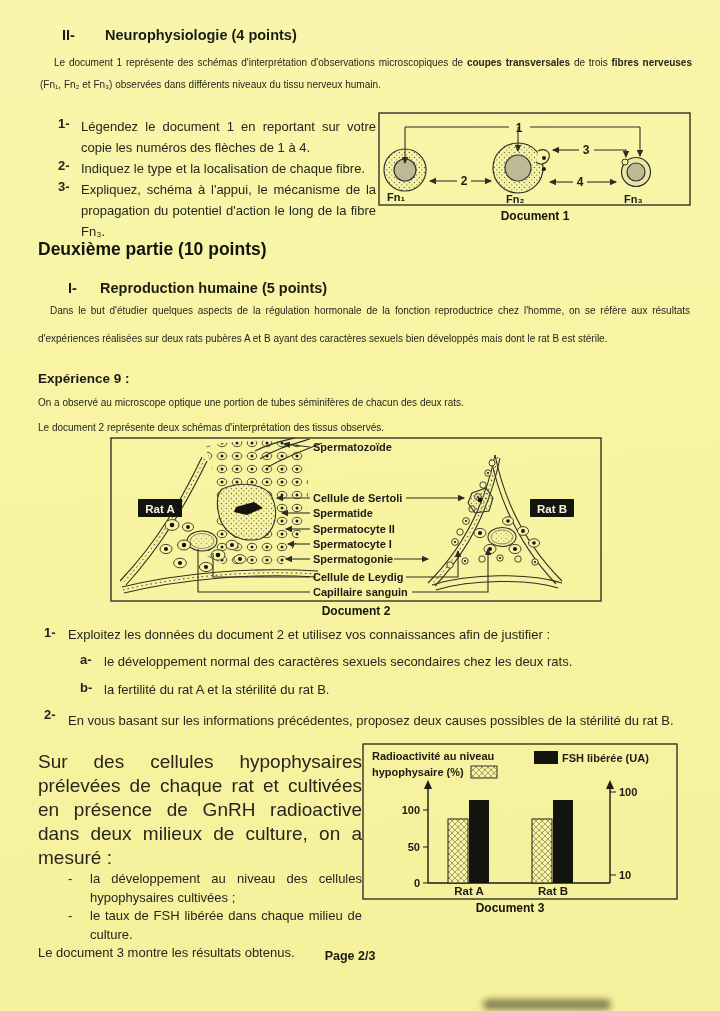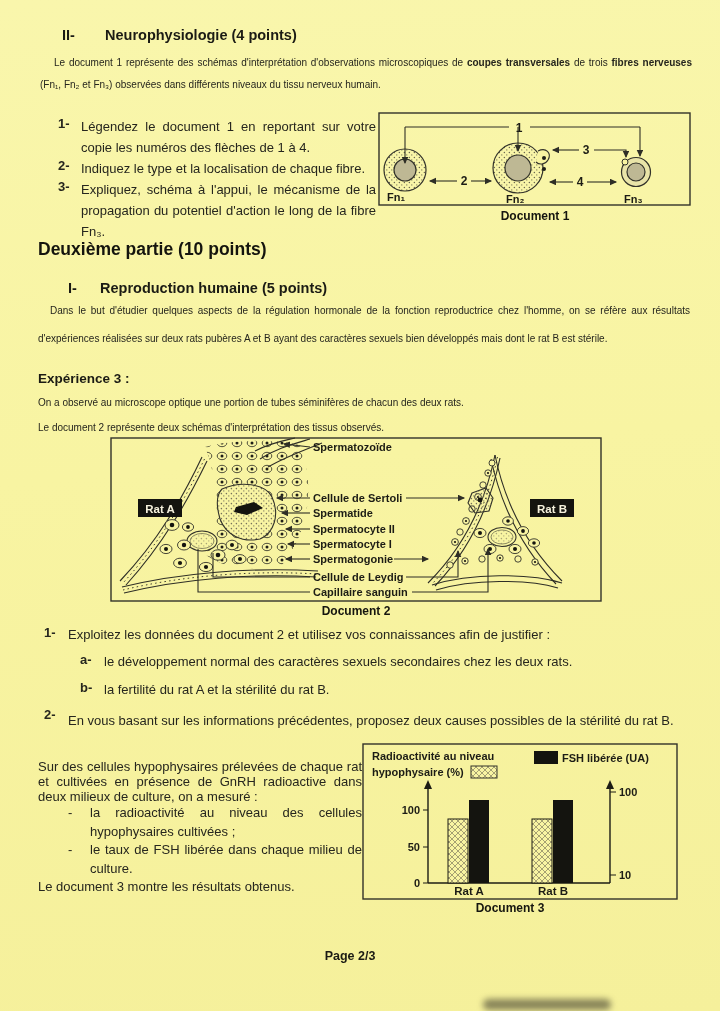--- a/index.html
+++ b/index.html
@@ -23,21 +23,21 @@
   .qrow{display:grid;grid-template-columns:23px 1fr;column-gap:0;}
   .qnum{font-weight:bold;font-size:13px;}
   .qtxt{font-size:13px;line-height:21px;}
   
   .rrow{display:grid;grid-template-columns:24px 1fr;}
   .rrow .qtxt{line-height:20px;}
   
   .cap{font-size:12px;font-weight:bold;text-align:center;color:#15150f;}
   
   .exp2 p{margin:0;}
-  .exp2 .para{font-size:13px;line-height:15px;text-align:justify;margin-top:12px;}
+  .exp2 .para{font-size:19px;line-height:24px;text-align:justify;margin-top:3px;}
   .bullet{display:grid;grid-template-columns:30px 22px 1fr;font-size:13px;line-height:18.6px;}
   .bullet .dash{grid-column:2;}
   .bullet .btxt{text-align:justify;}
   .closing{font-size:13px;line-height:18.6px;margin-top:1px;}
   
   svg text{font-family:"Liberation Sans","DejaVu Sans",sans-serif;}
   .figline{stroke:#2e2e26;stroke-width:1.1;fill:none;}
   .figtxt{font-size:11px;font-weight:bold;fill:#1c1c15;}
   .numtxt{font-size:12px;font-weight:bold;fill:#1c1c15;}
   .footer{font-size:12.5px;font-weight:bold;color:#1b1b14;text-align:center;}
@@ -133,21 +133,21 @@
   </svg>
   <div class="abs cap" style="left:378px;top:209px;width:314px;">Document 1</div>
 
   <div class="abs h-part" style="left:38px;top:239px;">Deuxième partie (10 points)</div>
 
   <div class="abs h-sec" style="left:68px;top:280px;">I-</div>
   <div class="abs h-sec" style="left:100px;top:280px;">Reproduction humaine (5 points)</div>
 
   <div class="abs t just" style="left:38px;top:297px;width:652px;line-height:28px;text-indent:12px;">Dans le but d'étudier quelques aspects de la régulation hormonale de la fonction reproductrice chez l'homme, on se réfère aux résultats d'expériences réalisées sur deux rats pubères A et B ayant des caractères sexuels bien développés mais dont le rat B est stérile.</div>
 
-  <div class="abs h-exp" style="left:38px;top:371px;">Expérience 3 :</div>
+  <div class="abs h-exp" style="left:38px;top:371px;">Expérience 9 :</div>
   <div class="abs t" style="left:38px;top:392px;width:660px;">On a observé au microscope optique une portion de tubes séminifères de chacun des deux rats.</div>
   <div class="abs t" style="left:38px;top:417px;width:660px;">Le document 2 représente deux schémas d'interprétation des tissus observés.</div>
 
   <svg class="abs" style="left:110px;top:437px;" width="492" height="166" viewBox="0 0 492 166">
     <defs>
       <pattern id="cells" width="15" height="13" patternUnits="userSpaceOnUse">
         <ellipse cx="7" cy="6" rx="4.8" ry="3.7" fill="#f8f4a2" stroke="#3c3c2e" stroke-width="0.9"></ellipse>
         <circle cx="7" cy="6" r="1.5" fill="#1e1e18"></circle>
       </pattern>
       <pattern id="stip2" width="5" height="5" patternUnits="userSpaceOnUse">
@@ -317,21 +317,21 @@
   </div>
   <div class="abs rrow" style="left:44px;top:707px;width:650px;">
     <span class="qnum">2-</span>
     <span class="qtxt" style="line-height:27px;">En vous basant sur les informations précédentes, proposez deux causes possibles de la stérilité du rat B.</span>
   </div>
 
   <div class="abs exp2" style="left:38px;top:747px;width:324px;">
     <p class="para">Sur des cellules hypophysaires prélevées de chaque rat et cultivées en présence de GnRH radioactive dans deux milieux de culture, on a mesuré :</p>
     <div class="bullet">
       <span class="dash">-</span>
-      <span class="btxt">la radioactivité au niveau des cellules hypophysaires cultivées ;</span>
+      <span class="btxt">la développement au niveau des cellules hypophysaires cultivées ;</span>
     </div>
     <div class="bullet">
       <span class="dash">-</span>
       <span class="btxt">le taux de FSH libérée dans chaque milieu de culture.</span>
     </div>
     <p class="closing">Le document 3 montre les résultats obtenus.</p>
   </div>
 
   <svg class="abs" style="left:362px;top:743px;" width="316" height="158" viewBox="0 0 316 158">
     <defs>

